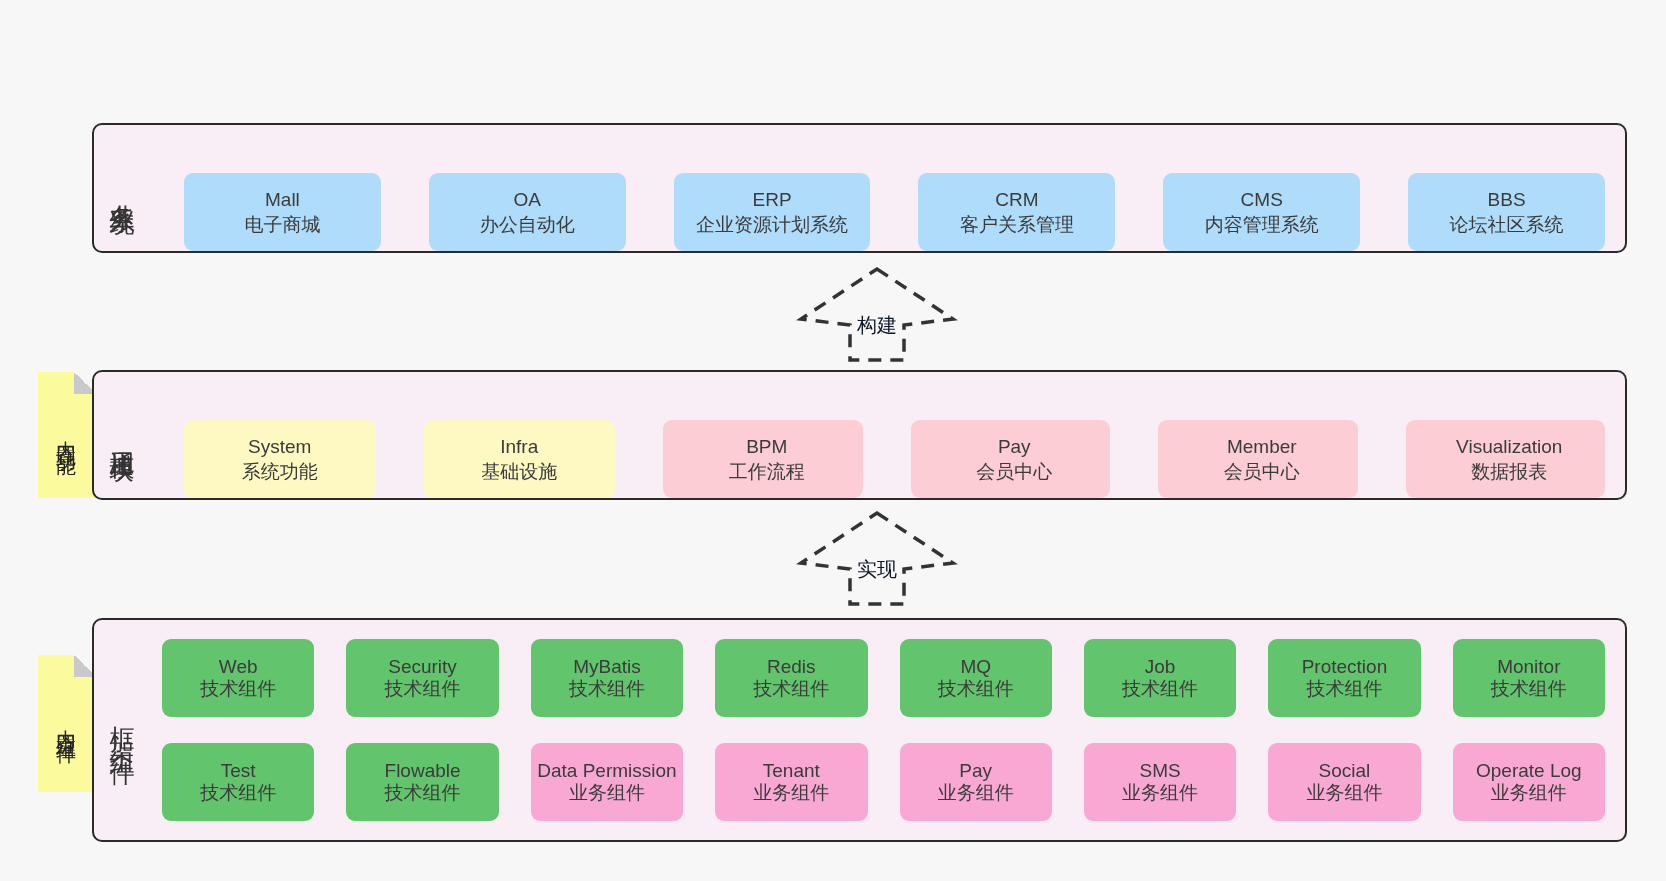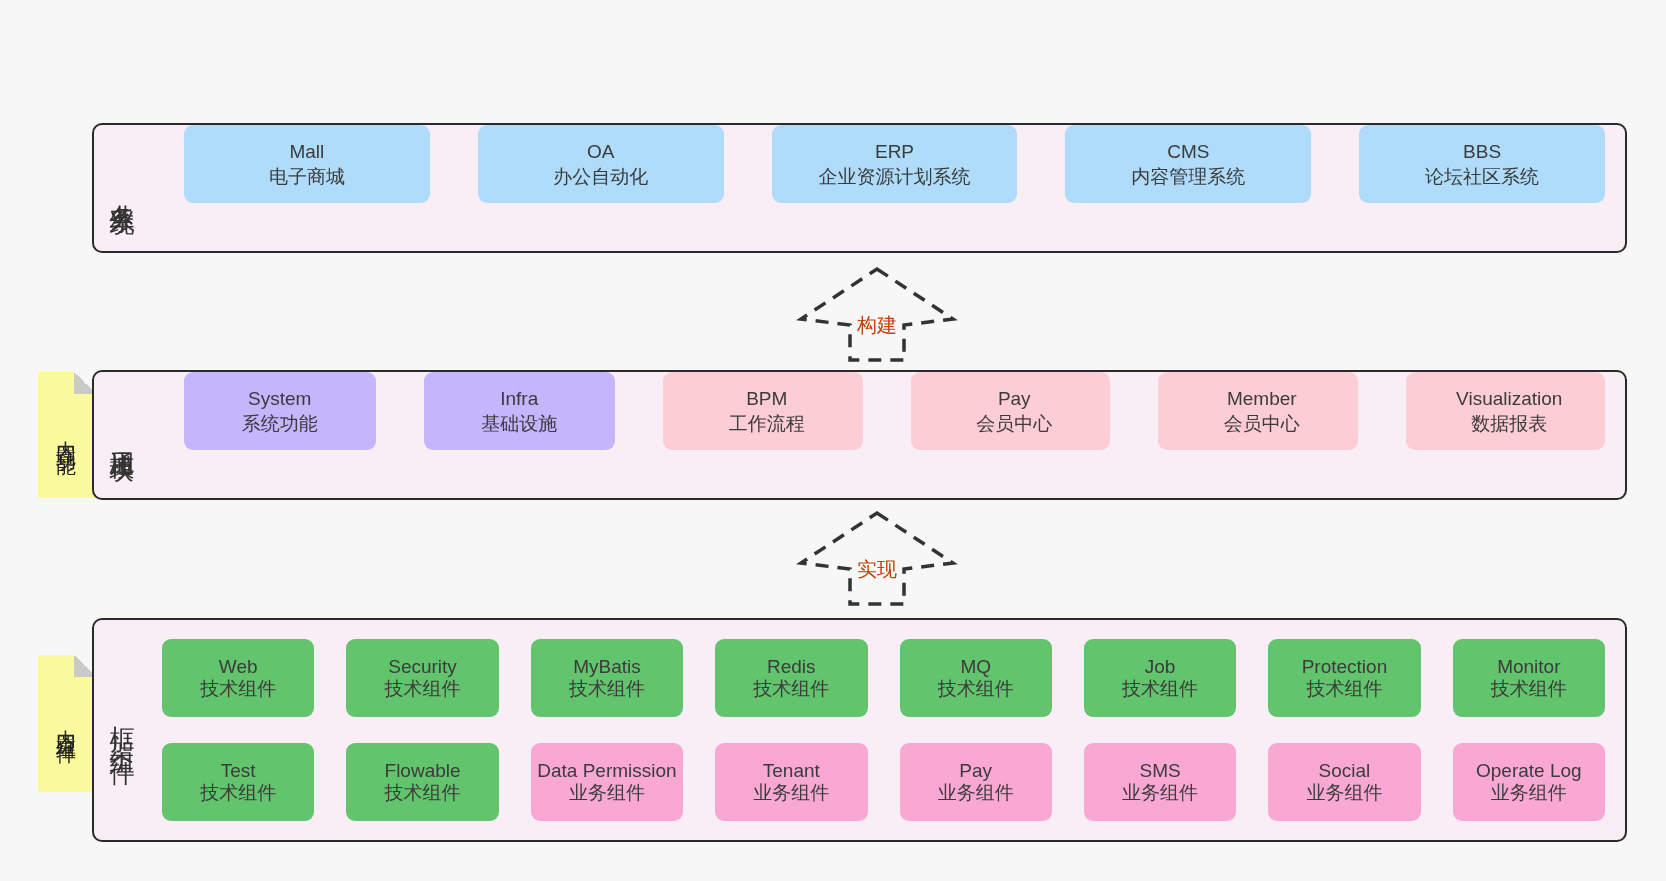--- a/index.html
+++ b/index.html
@@ -18,30 +18,30 @@
   #band-components { top:618px; height:224px; }
 
   .band-label {
     width:58px; display:flex; align-items:center; justify-content:center;
     font-size:25px; color:#333;
     writing-mode:vertical-rl; text-orientation:upright;
     letter-spacing:2px; margin:auto 0; height:100%;
   }
   #band-components .band-label { letter-spacing:12px; }
 
-  .boxes { flex:1; display:flex; align-items:flex-start; gap:48px; padding:0 20px 0 32px; }
+  .boxes { flex:1; display:flex; align-items:flex-end; gap:48px; padding:0 20px 0 32px; }
   .box {
     flex:1; height:78px; border-radius:9px;
     display:flex; flex-direction:column; align-items:center; justify-content:center;
     text-align:center; font-size:19px; line-height:1.32;
   }
   .box .t, .box .s { display:block; }
 
   .blue        { background:#aedcfa; }
-  .red         { background:#c4b5fd; }
+  .red         { background:#fef9c3; }
   .pink        { background:#fccdd5;padding-left:8px; }
   .green-dark  { background:#62c46c; }
   .green-light { background:#f9a8d4; }
 
   
   .boxes-grid { flex:1; display:flex; flex-direction:column; justify-content:center; gap:26px; padding:0 20px 0 10px; }
   .row { display:flex; gap:32px; }
   .row .box { line-height:1.18; }
 
   
@@ -60,21 +60,21 @@
     background:linear-gradient(to bottom left, #f7f7f7 50%, #c9c9c9 50%);
   }
 
   
   .arrow { position:absolute; width:170px; height:100px; left:792px; z-index:1; }
   #arrow-build     { top:264px; }
   #arrow-implement { top:508px; }
   .arrow svg { position:absolute; inset:0; }
   .arrow-label {
     position:absolute; left:50%; top:48px; transform:translateX(-50%);
-    background:#f7f7f7; padding:0 3px; font-size:20px; color:#c2410c; white-space:nowrap;
+    background:#f7f7f7; padding:0 3px; font-size:20px; color:#0f172a; white-space:nowrap;
   }
 </style>
 </head>
 <body>
 
 <div id="canvas">
 
   <div class="band" id="band-business">
     <div class="band-label">业务系统</div>
     <div class="boxes">
@@ -82,20 +82,24 @@
         <span class="t">Mall</span>
         <span class="s">电子商城</span>
       </div>
       <div class="box blue">
         <span class="t">OA</span>
         <span class="s">办公自动化</span>
       </div>
       <div class="box blue">
         <span class="t">ERP</span>
         <span class="s">企业资源计划系统</span>
+      </div>
+      <div class="box blue">
+        <span class="t">CRM</span>
+        <span class="s">客户关系管理</span>
       </div>
       <div class="box blue">
         <span class="t">CMS</span>
         <span class="s">内容管理系统</span>
       </div>
       <div class="box blue">
         <span class="t">BBS</span>
         <span class="s">论坛社区系统</span>
       </div>
     </div>

